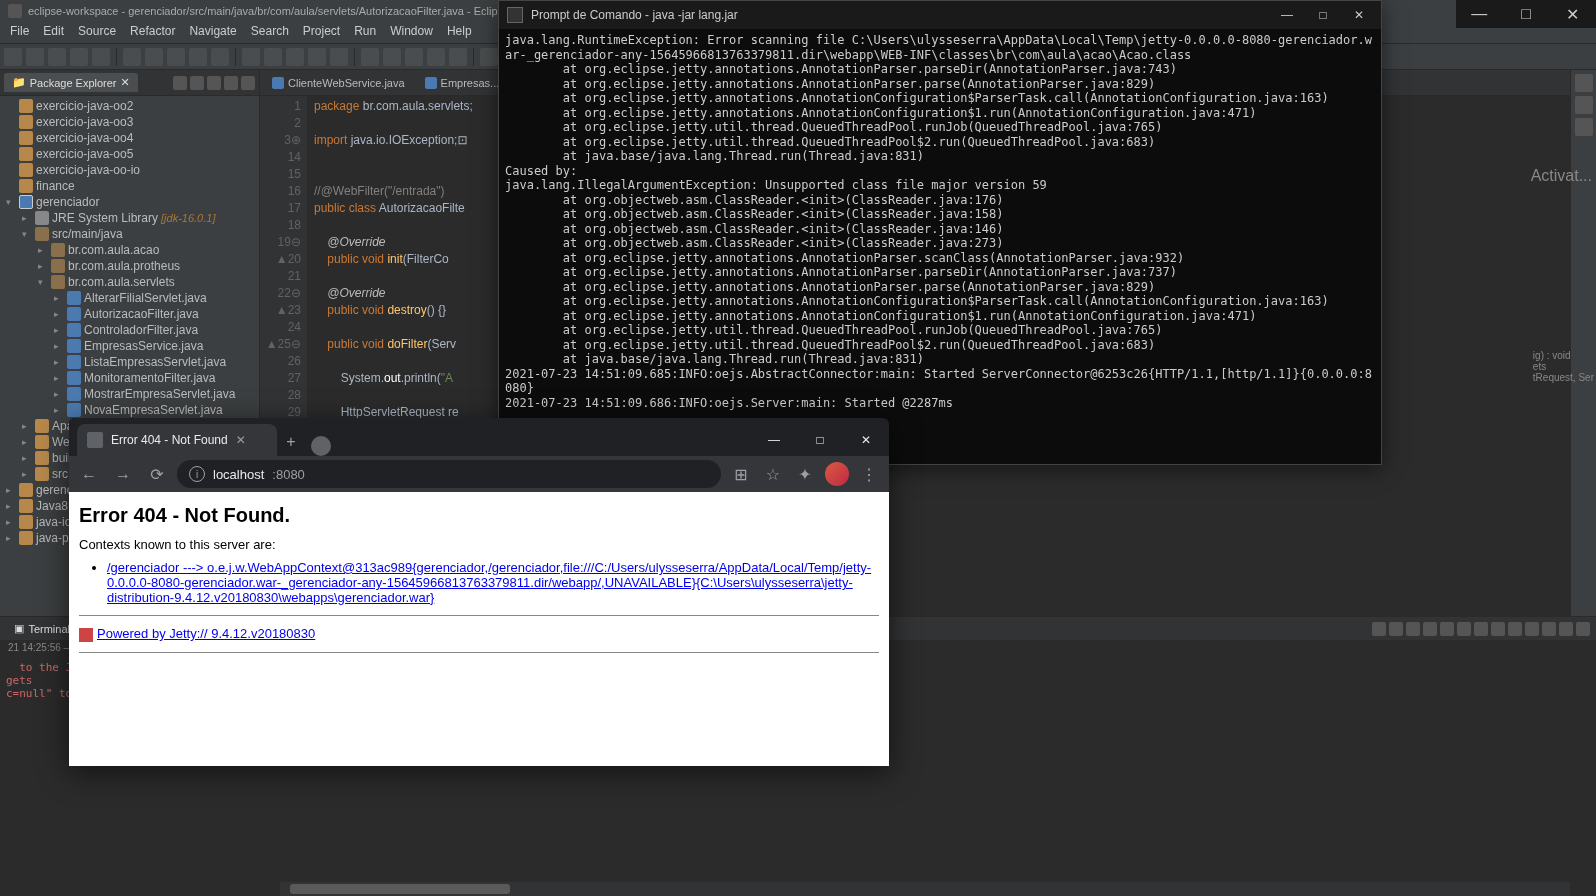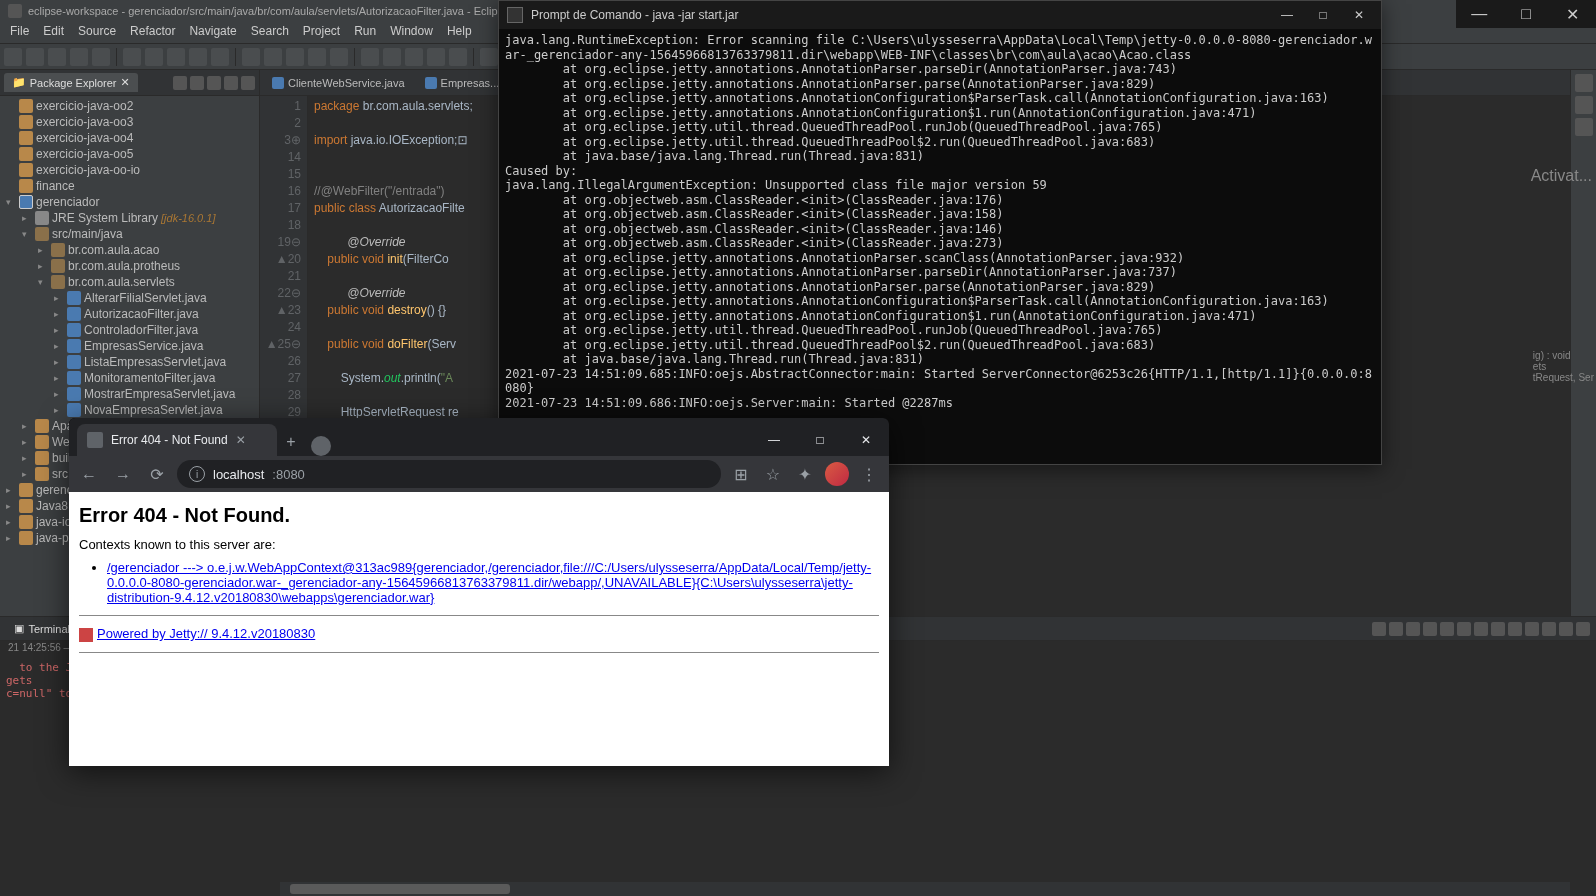--- a/index.html
+++ b/index.html
@@ -35,21 +35,21 @@
 .fico.java{background:#4a7ab0;}
 .tree-item .deco{color:#aa7733;font-size:11px;font-style:italic;}
 
 .editor-area { flex:1; display:flex; flex-direction:column; background:#2b2b2b;}
 .editor-tabs{ height:26px; background:#313335; display:flex; align-items:center; border-bottom:1px solid #2a2a2a; padding:0 2px;}
 .editor-tabs .etab{ padding:4px 10px; font-size:11px; color:#bbb; display:flex; gap:4px; align-items:center;}
 .editor-tabs .etab .eico{width:12px;height:12px;background:#4a7ab0;border-radius:2px;}
 .editor-content{ flex:1; display:flex; font-family:Consolas,monospace; font-size:12px; overflow:hidden;}
 .gutter{width:48px;background:#313335;color:#606366;text-align:right;padding:2px 6px 2px 2px;line-height:17px;border-right:1px solid #2a2a2a;}
 .code{flex:1;padding:2px 6px;line-height:17px;color:#a9b7c6;white-space:pre;}
-.kw{color:#cc7832;} .str{color:#6a8759;} .ann{color:#bbb;font-style:italic;margin-left:20px;} .cmt{color:#808080;} .type{color:#a9b7c6;} .fn{color:#ffc66d;} .fld{color:#22c55e;font-style:italic;}
+.kw{color:#cc7832;} .str{color:#6a8759;} .ann{color:#bbb;font-style:italic;} .cmt{color:#808080;} .type{color:#a9b7c6;} .fn{color:#ffc66d;} .fld{color:#ffffff;}
 
 .bottom-panel{position:absolute;left:0;right:0;bottom:0;height:280px;background:#2b2b2b;border-top:1px solid #2a2a2a;display:flex;flex-direction:column;}
 .bottom-tabs{height:24px;background:#313335;display:flex;align-items:center;padding:0 6px;border-bottom:1px solid #2a2a2a;}
 .bottom-tabs .btab{padding:3px 8px;font-size:11px;color:#ddd;display:flex;gap:4px;align-items:center;}
 .bottom-tabs .spacer{flex:1}
 .bottom-tabs .bico{width:14px;height:14px;background:#555;border-radius:2px;margin-left:3px;}
 .bottom-meta{height:18px;font-size:10px;color:#888;padding:1px 8px;}
 .console-out{flex:1;overflow:auto;font-family:Consolas,monospace;font-size:11px;padding:2px 6px;white-space:pre-wrap;color:#cc6666;}
 
 .right-strip{position:absolute;right:0;top:70px;width:26px;height:550px;background:#3c3f41;border-left:1px solid #2a2a2a;}
@@ -399,21 +399,21 @@
   </div>
 
   <div class="editor-hscroll">
       <div class="thumb"></div>
     </div>
 </div>
 
 <div class="cmd">
   <div class="cmd-title">
     <span class="cico"></span>
-    <span>Prompt de Comando - java  -jar start.jar</span>
+    <span>Prompt de Comando - java  -jar lang.jar</span>
     <span class="spacer"></span>
     <span class="wbtn">—</span>
     <span class="wbtn">□</span>
     <span class="wbtn">✕</span>
   </div>
   <div class="cmd-body">java.lang.RuntimeException: Error scanning file C:\Users\ulysseserra\AppData\Local\Temp\jetty-0.0.0.0-8080-gerenciador.w
 ar-_gerenciador-any-15645966813763379811.dir\webapp\WEB-INF\classes\br\com\aula\acao\Acao.class
         at org.eclipse.jetty.annotations.AnnotationParser.parseDir(AnnotationParser.java:743)
         at org.eclipse.jetty.annotations.AnnotationParser.parse(AnnotationParser.java:829)
         at org.eclipse.jetty.annotations.AnnotationConfiguration$ParserTask.call(AnnotationConfiguration.java:163)

